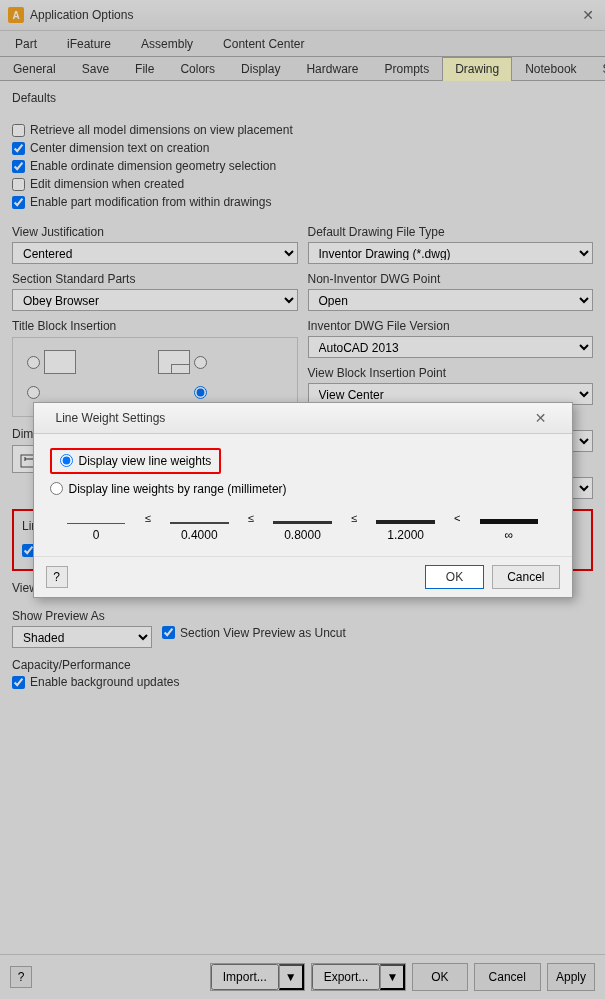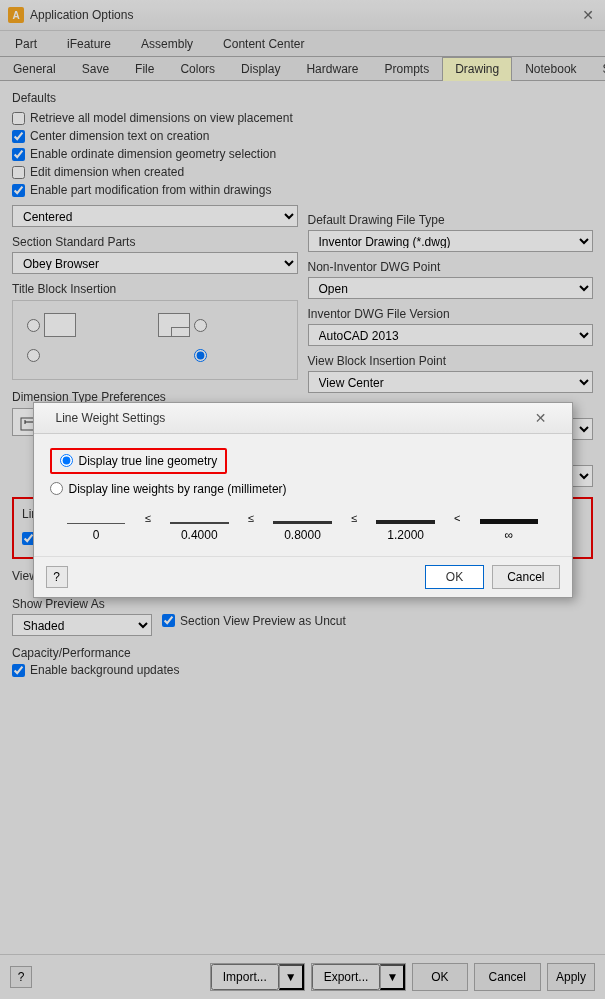--- a/index.html
+++ b/index.html
@@ -12,21 +12,21 @@
     .title-close { width: 18px; height: 18px; background: none; border: none; cursor: pointer; font-size: 14px; color: #666; display: flex; align-items: center; justify-content: center; }
     
     
     .tab-row { display: flex; background: #e8e8e8; border-bottom: 1px solid #aaa; }
     .tab { padding: 5px 14px; cursor: pointer; border: 1px solid transparent; border-bottom: none; font-size: 12px; color: #333; white-space: nowrap; }
     .tab2 { padding: 4px 12px; cursor: pointer; border: 1px solid transparent; border-bottom: none; font-size: 12px; color: #333; }
     .tab2.active { background: #f0f0f0; border-color: #aaa; border-bottom-color: #f0f0f0; margin-bottom: -1px; background: #ffffcc; }
     
     .content { padding: 10px 12px; background: #f0f0f0; }
     
-    .section-label { font-size: 12px; color: #333; margin-bottom: 6px; font-weight: 400; }
+    .section-label { font-size: 12px; color: #333; margin-bottom: 18px; font-weight: 400; }
     
     .checkbox-row { display: flex; align-items: center; gap: 5px; margin-bottom: 4px; }
     .checkbox-row input[type=checkbox] { width: 13px; height: 13px; cursor: pointer; }
     .checkbox-label { font-size: 12px; color: #333; }
     
     .two-col { display: flex; gap: 10px; margin-top: 8px; }
     .col-left { flex: 1; }
     .col-right { flex: 1; }
     
     .field-label { font-size: 12px; color: #333; margin-bottom: 3px; margin-top: 8px; }
@@ -140,20 +140,21 @@
       <span class="checkbox-label">Edit dimension when created</span>
     </div>
     <div class="checkbox-row">
       <input type="checkbox" checked="" style="">
       <span class="checkbox-label">Enable part modification from within drawings</span>
     </div>
 
     <div class="two-col">
 
       <div class="col-left">
+        <div class="field-label">View Justification</div>
         <select>
           <option>Centered</option>
           <option>Left</option>
           <option>Right</option>
         </select>
 
         <div class="field-label">Section Standard Parts</div>
         <select>
           <option>Obey Browser</option>
           <option>Always Section</option>
@@ -301,21 +302,21 @@
       <div class="modal-title-bar">
         <span class="modal-title">Line Weight Settings</span>
         <button class="modal-close">✕</button>
       </div>
 
       <div class="modal-content">
 
         <div style="margin-bottom:8px;">
           <label style="display:inline-flex;align-items:center;gap:6px;border:2px solid #e00;padding:4px 8px;border-radius:2px;">
             <input type="radio" name="lw_mode" checked="" style="">
-            <span>Display true line geometry</span>
+            <span>Display view line weights</span>
           </label>
         </div>
 
         <div class="modal-radio-row">
           <input type="radio" name="lw_mode" style="">
           <span>Display line weights by range (millimeter)</span>
         </div>
 
         <div class="slider-section">
 

